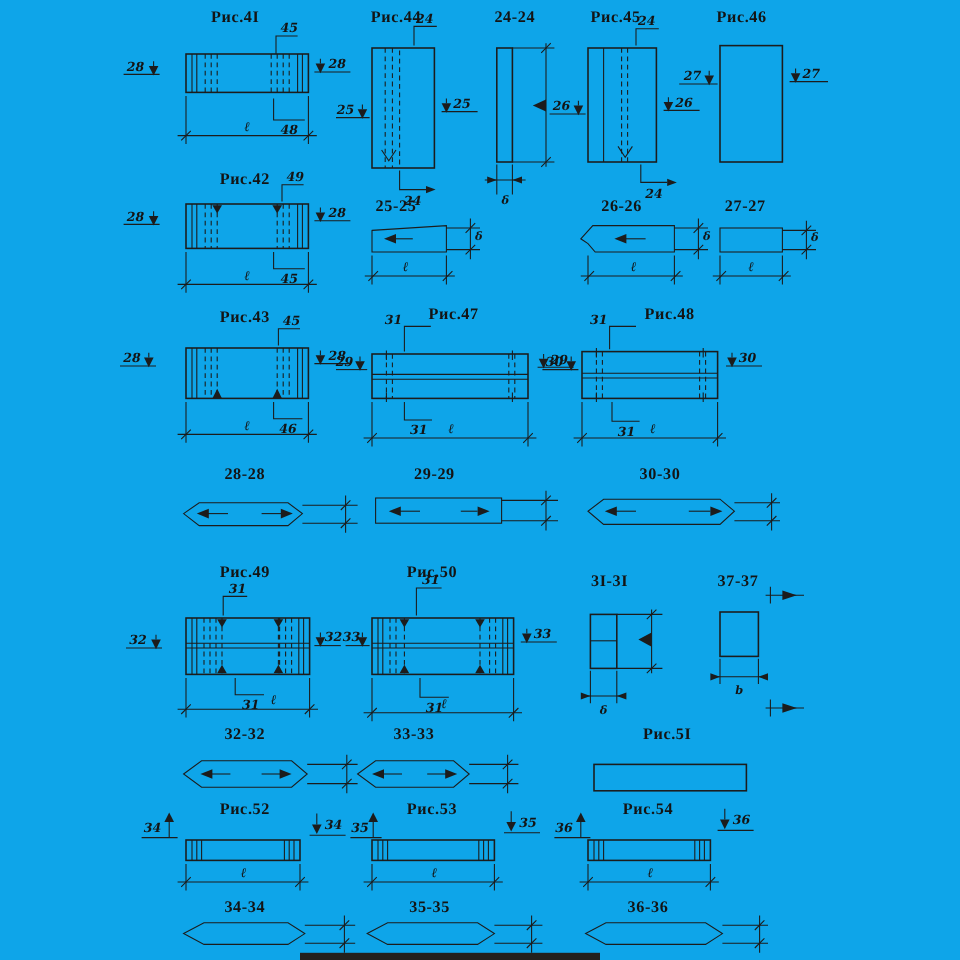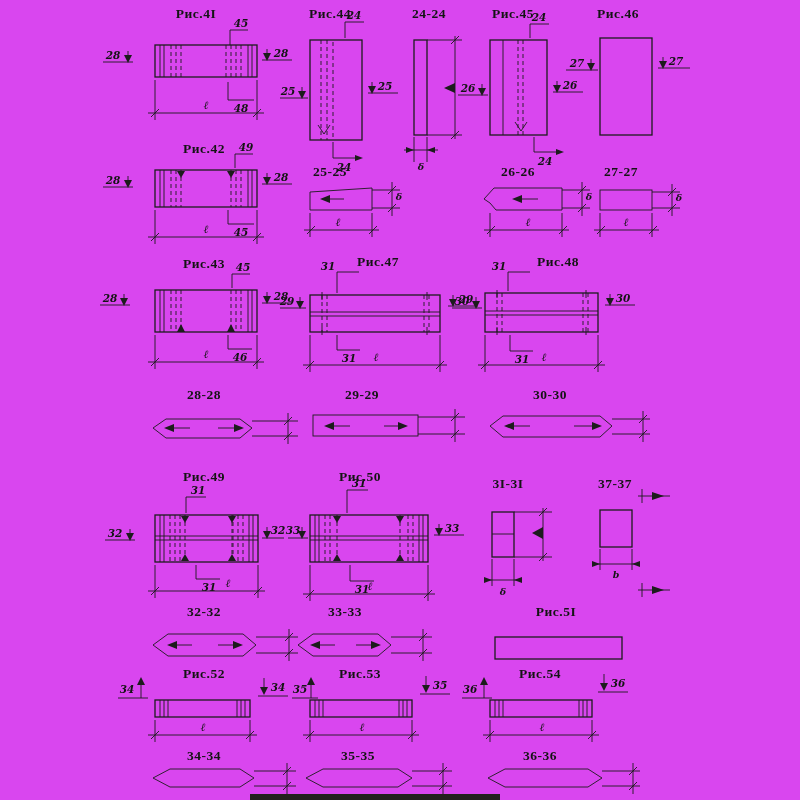--- a/index.html
+++ b/index.html
@@ -1,16 +1,16 @@
 <!DOCTYPE html>
 <html><head>
 <meta charset="utf-8">
 <style>
   html,body{margin:0;padding:0;background:#e8e6e2;}
-  .sheet{width:800px;height:800px;background:#d946ef;position:relative;overflow:hidden;}
+  .sheet{width:800px;height:800px;background:#0ea5e9;position:relative;overflow:hidden;}
   svg{display:block;}
   
   .s{stroke:#1c1c1c;stroke-width:1.3;fill:none;}
   .t{stroke:#1c1c1c;stroke-width:0.9;fill:none;}
   .d{stroke:#1c1c1c;stroke-width:0.9;fill:none;stroke-dasharray:4 3;}
   .f{fill:#1c1c1c;stroke:none;}
   
   text{fill:#141414;text-anchor:middle;}
   .title{font:700 13.5px "Liberation Serif", serif;letter-spacing:.5px;}
   .flag{font:italic 700 10.5px "DejaVu Serif", serif;}

